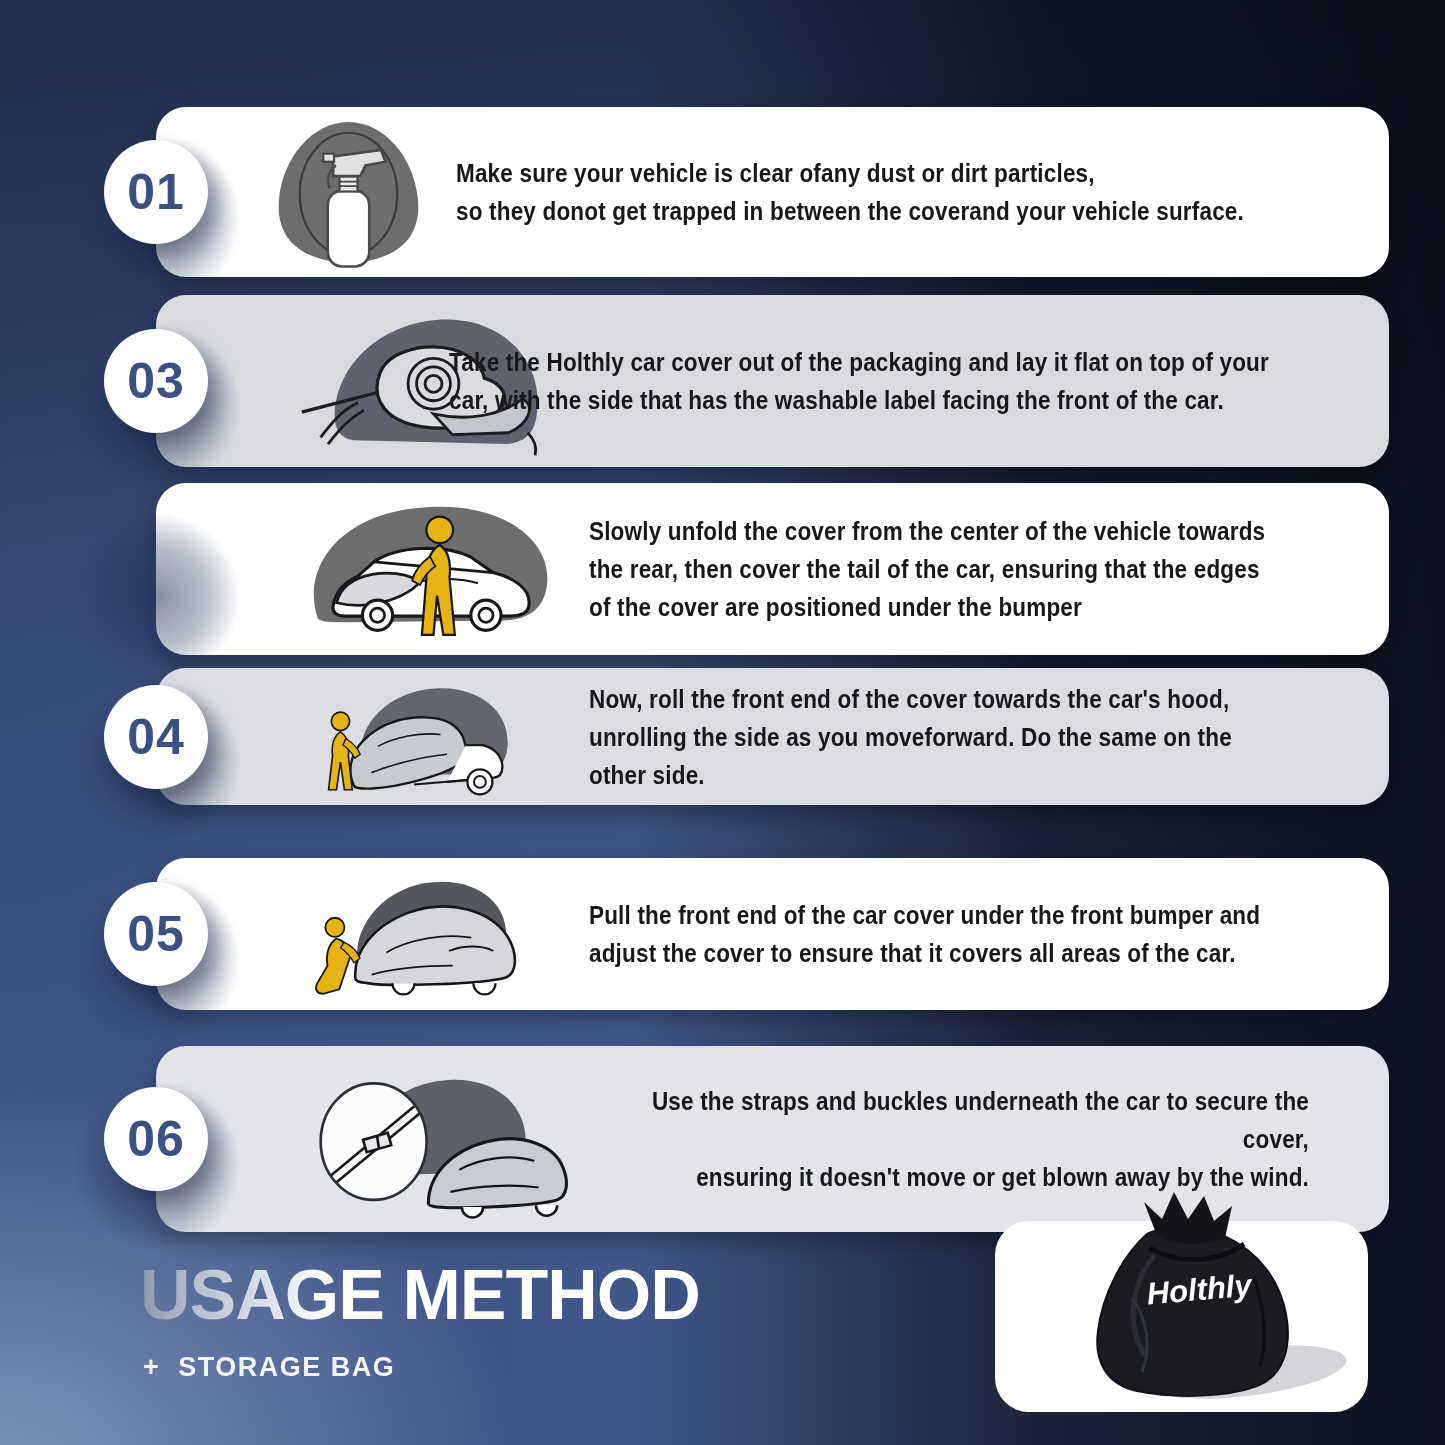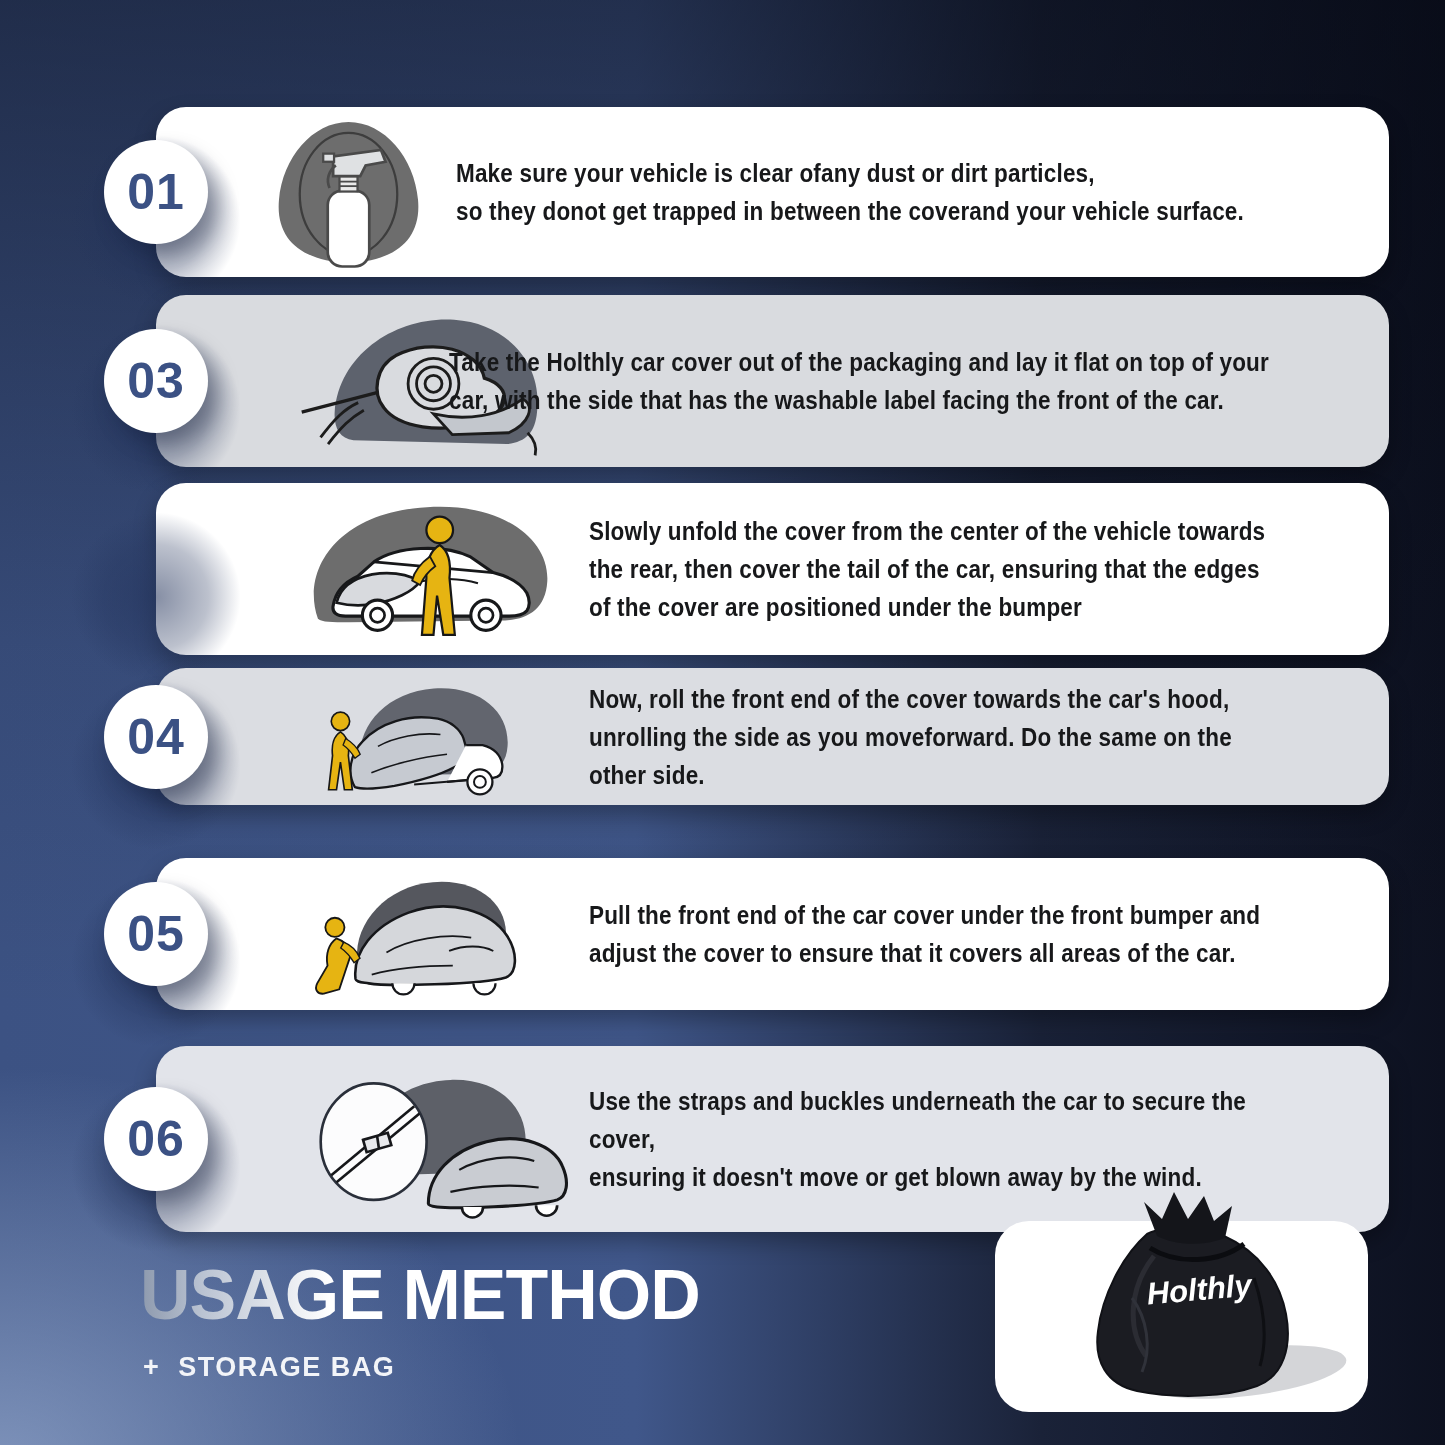--- a/index.html
+++ b/index.html
@@ -14,21 +14,21 @@
   
   .row{
     position:absolute;left:156px;width:1233px;border-radius:30px;
     box-shadow:0 10px 22px rgba(0,0,0,0.30);
   }
   .r1{top:107px;height:170px;background:#ffffff;}
   .r2{top:295px;height:172px;background:#d9dbdf;}
   .r3{top:483px;height:172px;background:#ffffff;}
   .r4{top:668px;height:137px;background:#dbdde2;}
   .r5{top:858px;height:152px;background:#ffffff;}
-  .r6{top:1046px;height:186px;background:#e2e4ea;}
+  .r6{top:1046px;height:186px;background:#e2e4ea;text-align:right;}
   .num-blob{
     position:absolute;left:-88px;top:50%;margin-top:-60px;width:176px;height:176px;border-radius:50%;
     background:radial-gradient(circle, rgba(34,50,90,0.55) 0%, rgba(34,50,90,0.30) 42%, rgba(34,50,90,0) 68%);
   }
   .num{
     position:absolute;left:-52px;top:50%;transform:translateY(-50%);
     width:104px;height:104px;border-radius:50%;background:#ffffff;
     display:flex;align-items:center;justify-content:center;
     font-size:50px;font-weight:bold;color:#3b5184;letter-spacing:1px;
     box-shadow:10px 12px 20px rgba(12,20,45,0.35);

